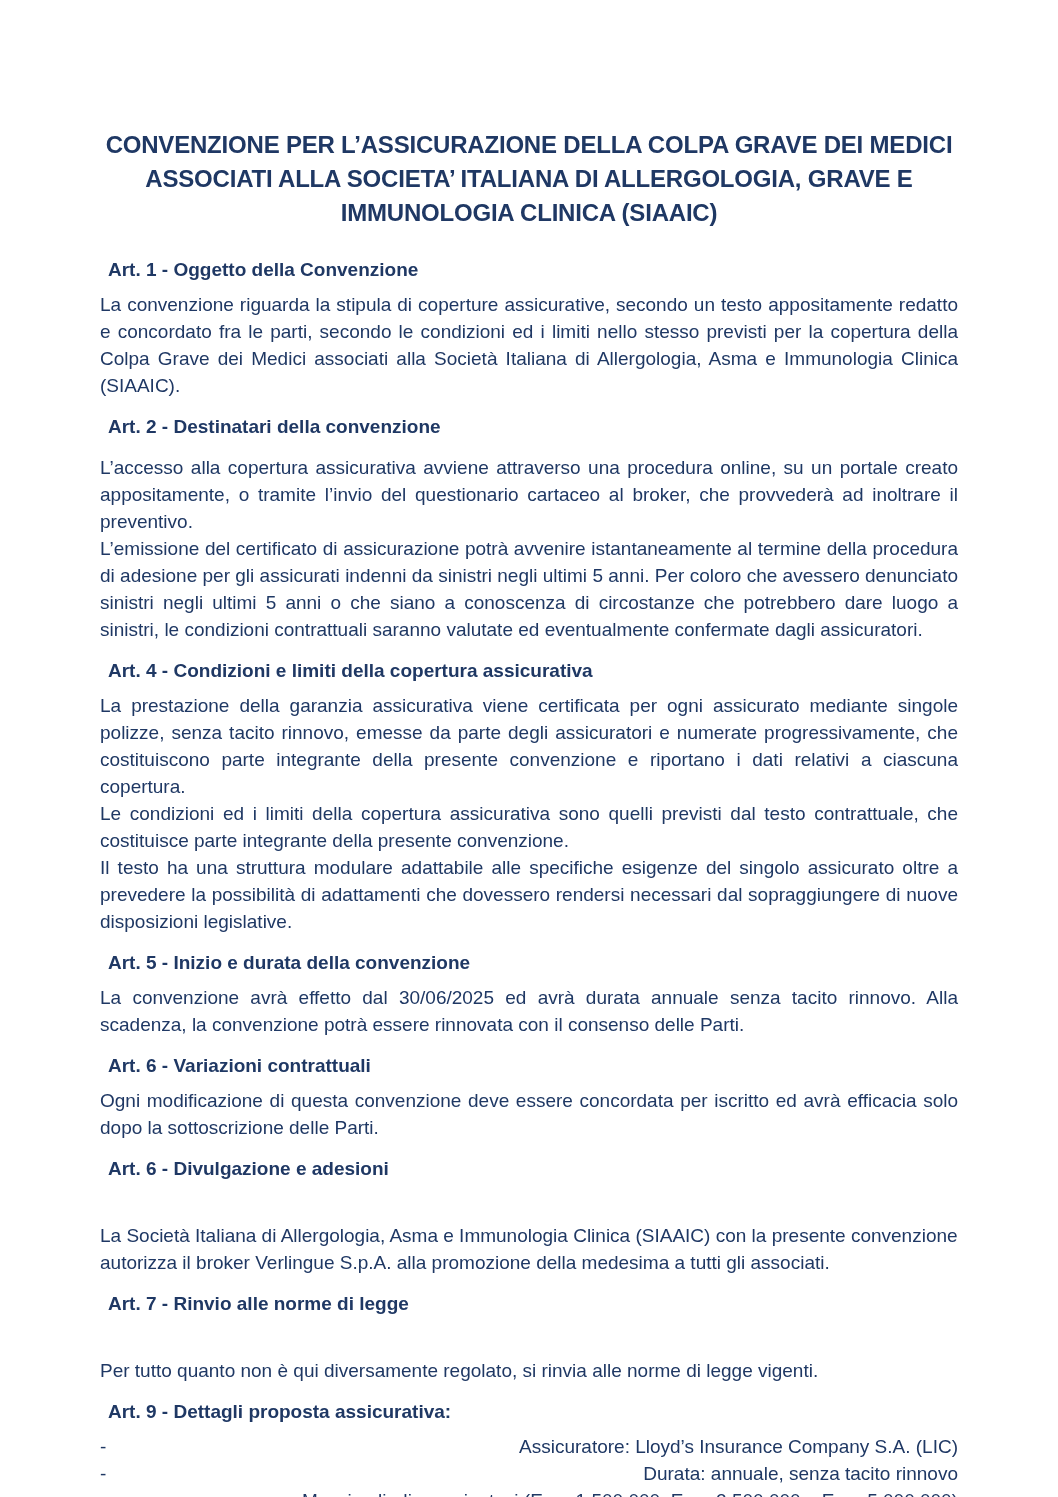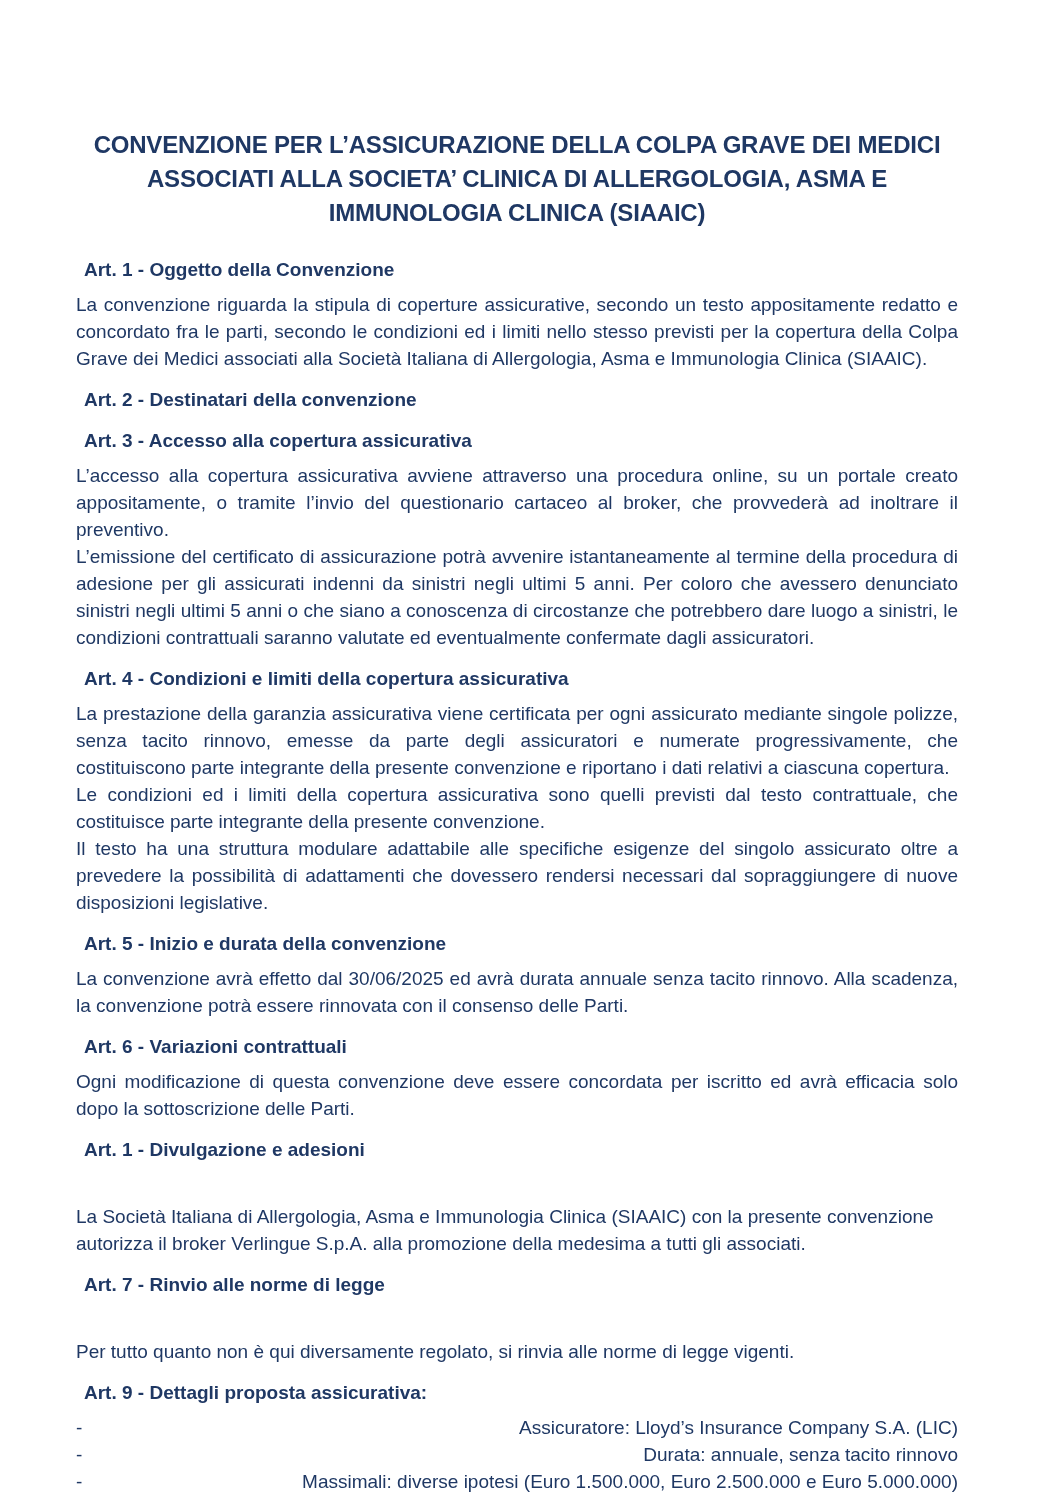--- a/index.html
+++ b/index.html
@@ -1,21 +1,21 @@
 <!DOCTYPE html>
 <html lang="it"><head>
 <meta charset="utf-8">
 <style>
   html, body { margin: 0; padding: 0; background: #ffffff; }
   .page {
     position: relative;
     width: 1058px;
     height: 1497px;
     box-sizing: border-box;
-    padding: 128px 100px 0 76px;
+    padding: 128px 100px 0 100px;
     background: #ffffff;
     color: #1f3864;
     font-family: "Liberation Sans", sans-serif;
     font-size: 19px;
     line-height: 27px;
     overflow: hidden;
   }
   .doc-title {
     text-align: center;
     font-weight: bold;
@@ -39,35 +39,34 @@
   .bullet-marker { flex: 0 0 35px; width: 35px; }
   .bullet-text { flex: 1 1 auto; text-align: right; }
 </style>
 </head>
 <body>
 
 <div class="page">
 
   <header class="doc-title">
     <div class="title-line">CONVENZIONE PER L’ASSICURAZIONE DELLA COLPA GRAVE DEI MEDICI</div>
-    <div class="title-line">ASSOCIATI ALLA SOCIETA’ CLINICA DI ALLERGOLOGIA, ASMA E</div>
+    <div class="title-line">ASSOCIATI ALLA SOCIETA’ ITALIANA DI ALLERGOLOGIA, GRAVE E</div>
     <div class="title-line">IMMUNOLOGIA CLINICA (SIAAIC)</div>
   </header>
 
   <section class="section">
     <h2 class="section-heading">Art. 1 - Oggetto della Convenzione</h2>
     <p class="para justified">La convenzione riguarda la stipula di coperture assicurative, secondo un testo appositamente redatto e concordato fra le parti, secondo le condizioni ed i limiti nello stesso previsti per la copertura della Colpa Grave dei Medici associati alla Società Italiana di Allergologia, Asma e Immunologia Clinica (SIAAIC).</p>
   </section>
 
   <section class="section">
     <h2 class="section-heading">Art. 2 - Destinatari della convenzione</h2>
   </section>
 
   <section class="section">
-    <h2 class="section-heading">Art. 3 - Accesso alla copertura assicurativa</h2>
     <p class="para justified">L’accesso alla copertura assicurativa avviene attraverso una procedura online, su un portale creato appositamente, o tramite l’invio del questionario cartaceo al broker, che provvederà ad inoltrare il preventivo.</p>
     <p class="para justified">L’emissione del certificato di assicurazione potrà avvenire istantaneamente al termine della procedura di adesione per gli assicurati indenni da sinistri negli ultimi 5 anni. Per coloro che avessero denunciato sinistri negli ultimi 5 anni o che siano a conoscenza di circostanze che potrebbero dare luogo a sinistri, le condizioni contrattuali saranno valutate ed eventualmente confermate dagli assicuratori.</p>
   </section>
 
   <section class="section">
     <h2 class="section-heading">Art. 4 - Condizioni e limiti della copertura assicurativa</h2>
     <p class="para justified">La prestazione della garanzia assicurativa viene certificata per ogni assicurato mediante singole polizze, senza tacito rinnovo, emesse da parte degli assicuratori e numerate progressivamente, che costituiscono parte integrante della presente convenzione e riportano i dati relativi a ciascuna copertura.</p>
     <p class="para justified">Le condizioni ed i limiti della copertura assicurativa sono quelli previsti dal testo contrattuale, che costituisce parte integrante della presente convenzione.</p>
     <p class="para justified">Il testo ha una struttura modulare adattabile alle specifiche esigenze del singolo assicurato oltre a prevedere la possibilità di adattamenti che dovessero rendersi necessari dal sopraggiungere di nuove disposizioni legislative.</p>
   </section>
@@ -76,21 +75,21 @@
     <h2 class="section-heading">Art. 5 - Inizio e durata della convenzione</h2>
     <p class="para justified">La convenzione avrà effetto dal 30/06/2025 ed avrà durata annuale senza tacito rinnovo. Alla scadenza, la convenzione potrà essere rinnovata con il consenso delle Parti.</p>
   </section>
 
   <section class="section">
     <h2 class="section-heading">Art. 6 - Variazioni contrattuali</h2>
     <p class="para justified">Ogni modificazione di questa convenzione deve essere concordata per iscritto ed avrà efficacia solo dopo la sottoscrizione delle Parti.</p>
   </section>
 
   <section class="section">
-    <h2 class="section-heading">Art. 1 - Divulgazione e adesioni</h2>
+    <h2 class="section-heading">Art. 6 - Divulgazione e adesioni</h2>
     <p class="para left">La Società Italiana di Allergologia, Asma e Immunologia Clinica (SIAAIC) con la presente convenzione autorizza il broker Verlingue S.p.A. alla promozione della medesima a tutti gli associati.</p>
   </section>
 
   <section class="section">
     <h2 class="section-heading">Art. 7 - Rinvio alle norme di legge</h2>
     <p class="para left">Per tutto quanto non è qui diversamente regolato, si rinvia alle norme di legge vigenti.</p>
   </section>
 
   <section class="section">
     <h2 class="section-heading">Art. 9 - Dettagli proposta assicurativa:</h2>

